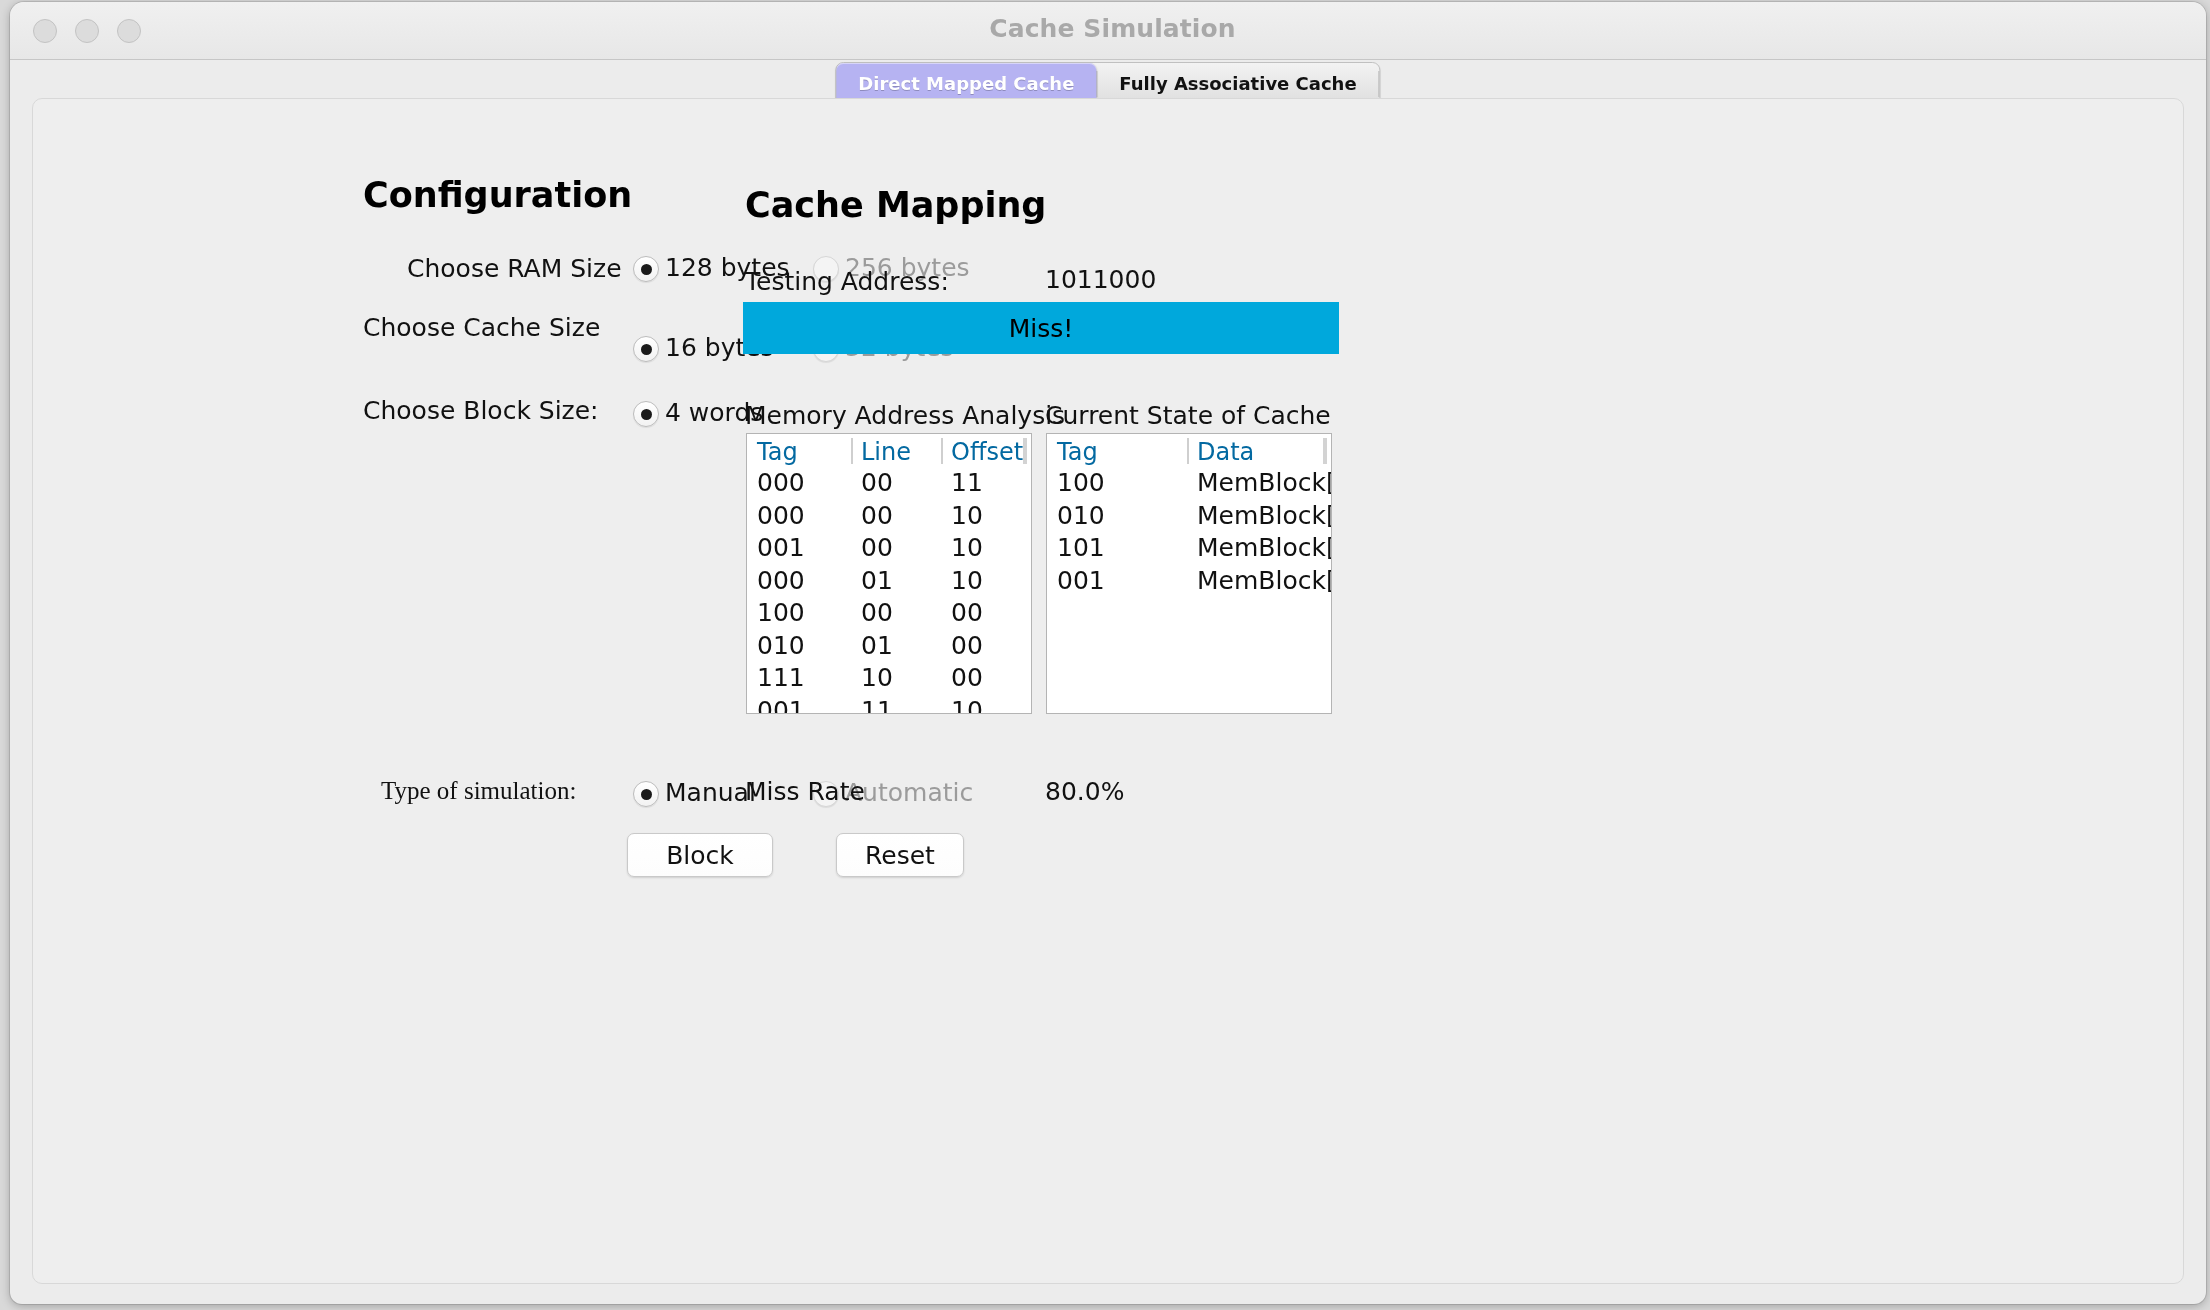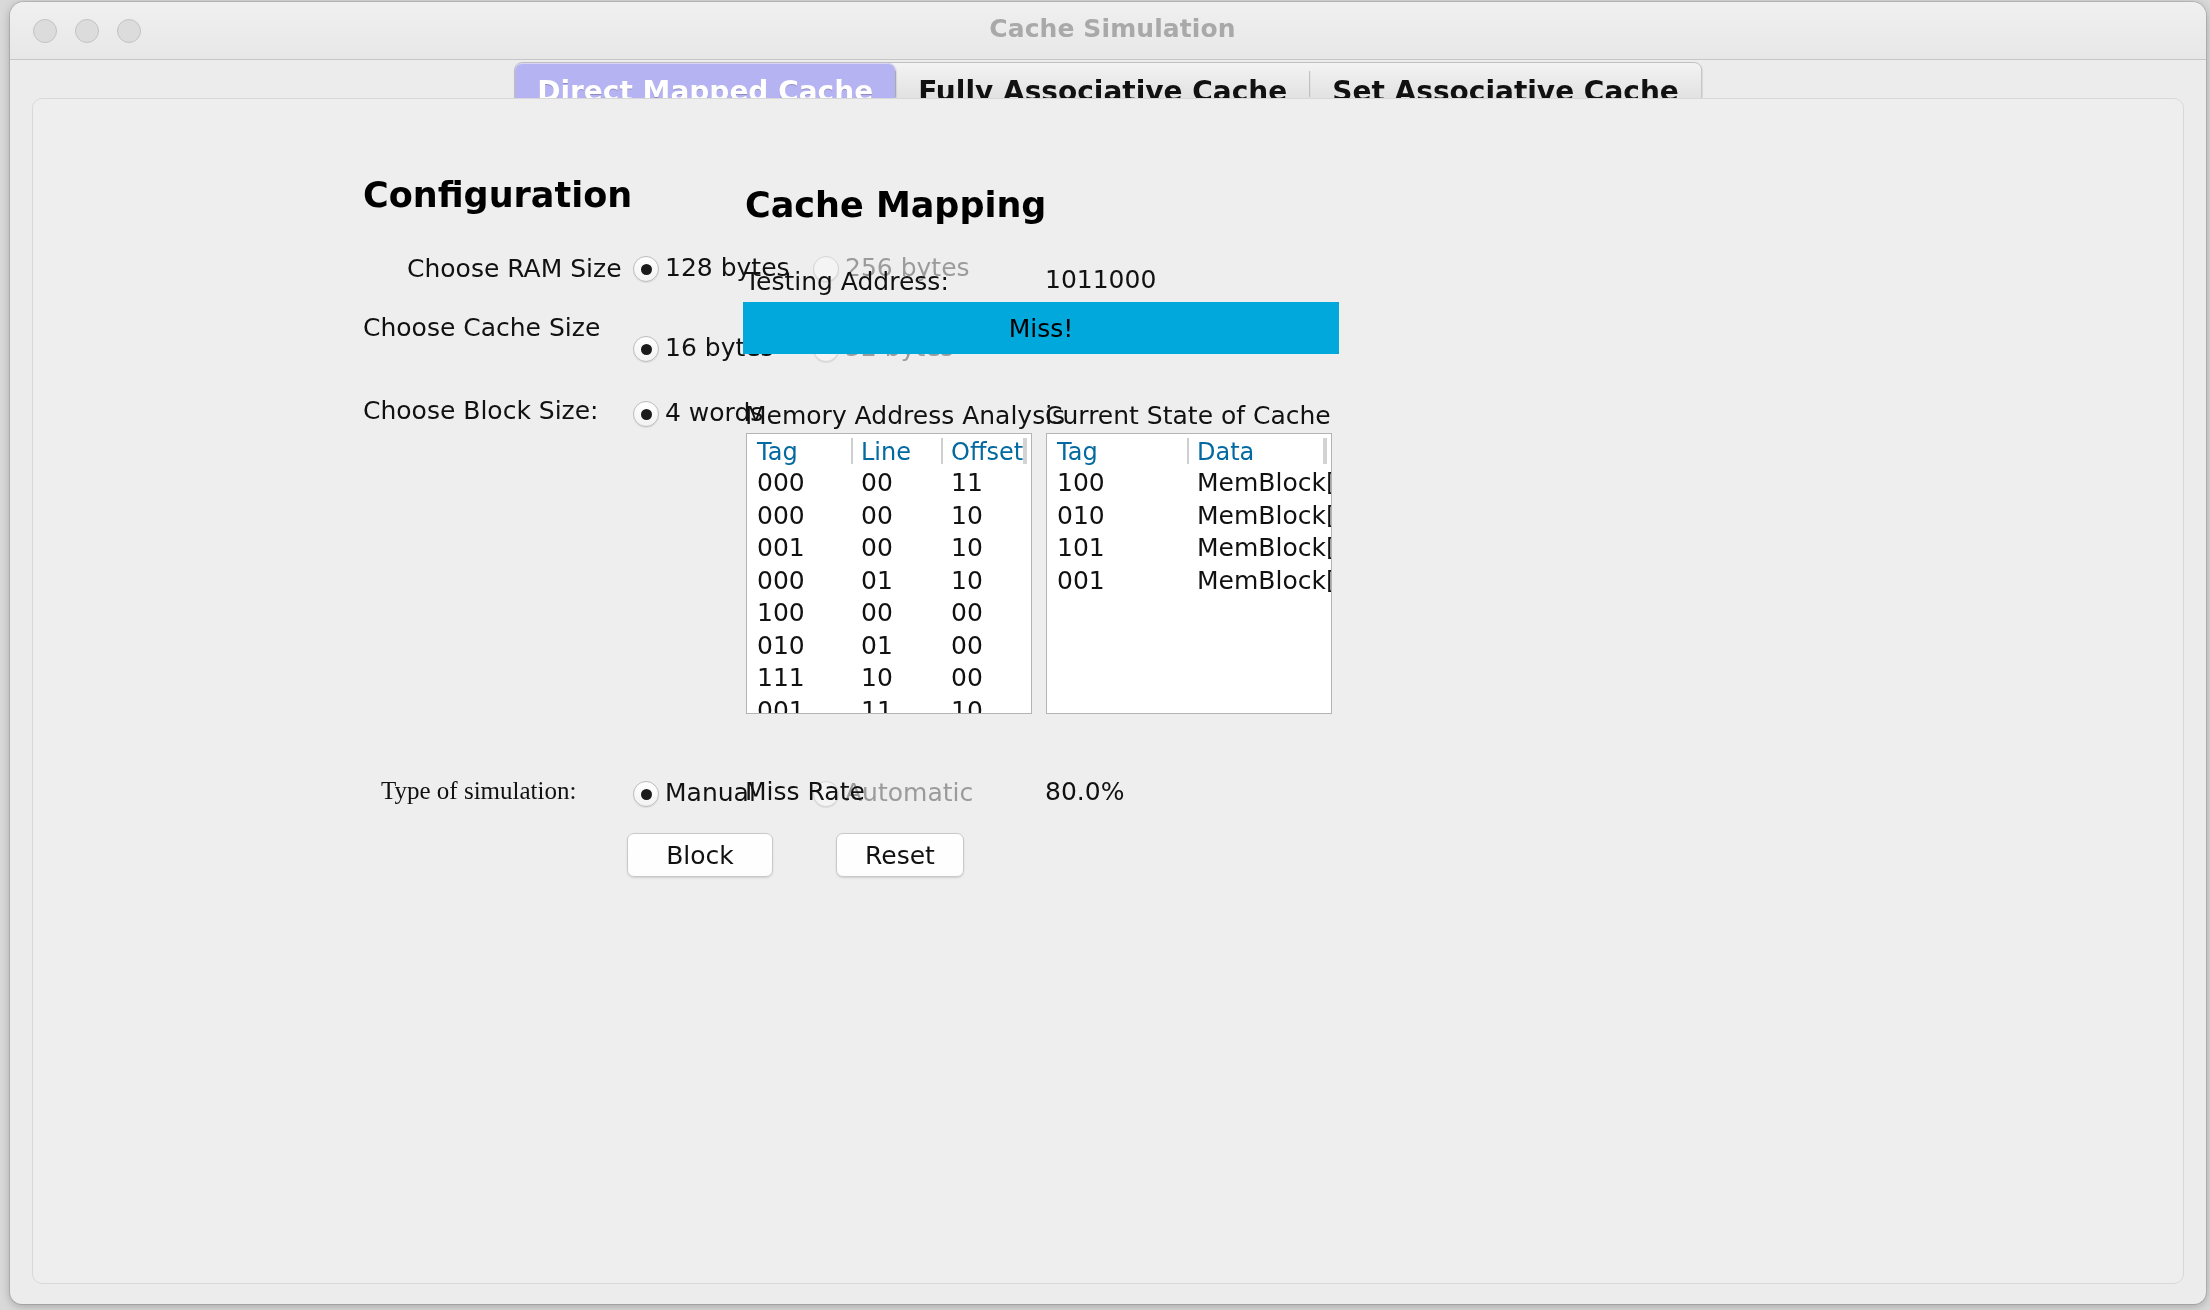--- a/index.html
+++ b/index.html
@@ -73,24 +73,24 @@
     display: flex;
     align-items: center;
     background: linear-gradient(to bottom, #f3f3f3, #dedede);
     border: 1px solid #c0c0c0;
     border-radius: 8px;
     height: 44px;
     box-shadow: 0 1px 1px rgba(0,0,0,0.07);
   }
   .tab {
     position: relative;
-    padding: 8px 22px;
+    padding: 0 22px;
     height: 42px;
     line-height: 42px;
-    font-size: 28px;
+    font-size: 18px;
     font-weight: bold;
     color: #111;
     white-space: nowrap;
     border-radius: 7px;
   }
   .tab.active {
     background: #b6b3f2;
     color: #ffffff;
     text-shadow: 0 1px 0 rgba(0,0,0,0.22);
     box-shadow: inset 0 1px 0 rgba(255,255,255,0.45), 0 1px 2px rgba(0,0,0,0.18);
@@ -236,21 +236,20 @@
     </div>
     <div class="win-title">Cache Simulation</div>
   </div>
 
   <div class="tabbar-zone">
     <div class="tabs">
       <div class="tab active">Direct Mapped Cache</div>
       <div class="tab-sep"></div>
       <div class="tab">Fully Associative Cache</div>
       <div class="tab-sep"></div>
-      <div class="tab">Set Associative Cache</div>
     </div>
   </div>
 
   <div class="panel">
 
     <div class="section-title" style="left:330px; top:76px;">Configuration</div>
 
     <div class="label" style="left:330px; top:155px;margin-left:44px;">Choose RAM Size</div>
     <span class="radio checked" style="left:600px; top:157px;"></span>
     <div class="label" style="left:632px; top:154px;">128 bytes</div>

